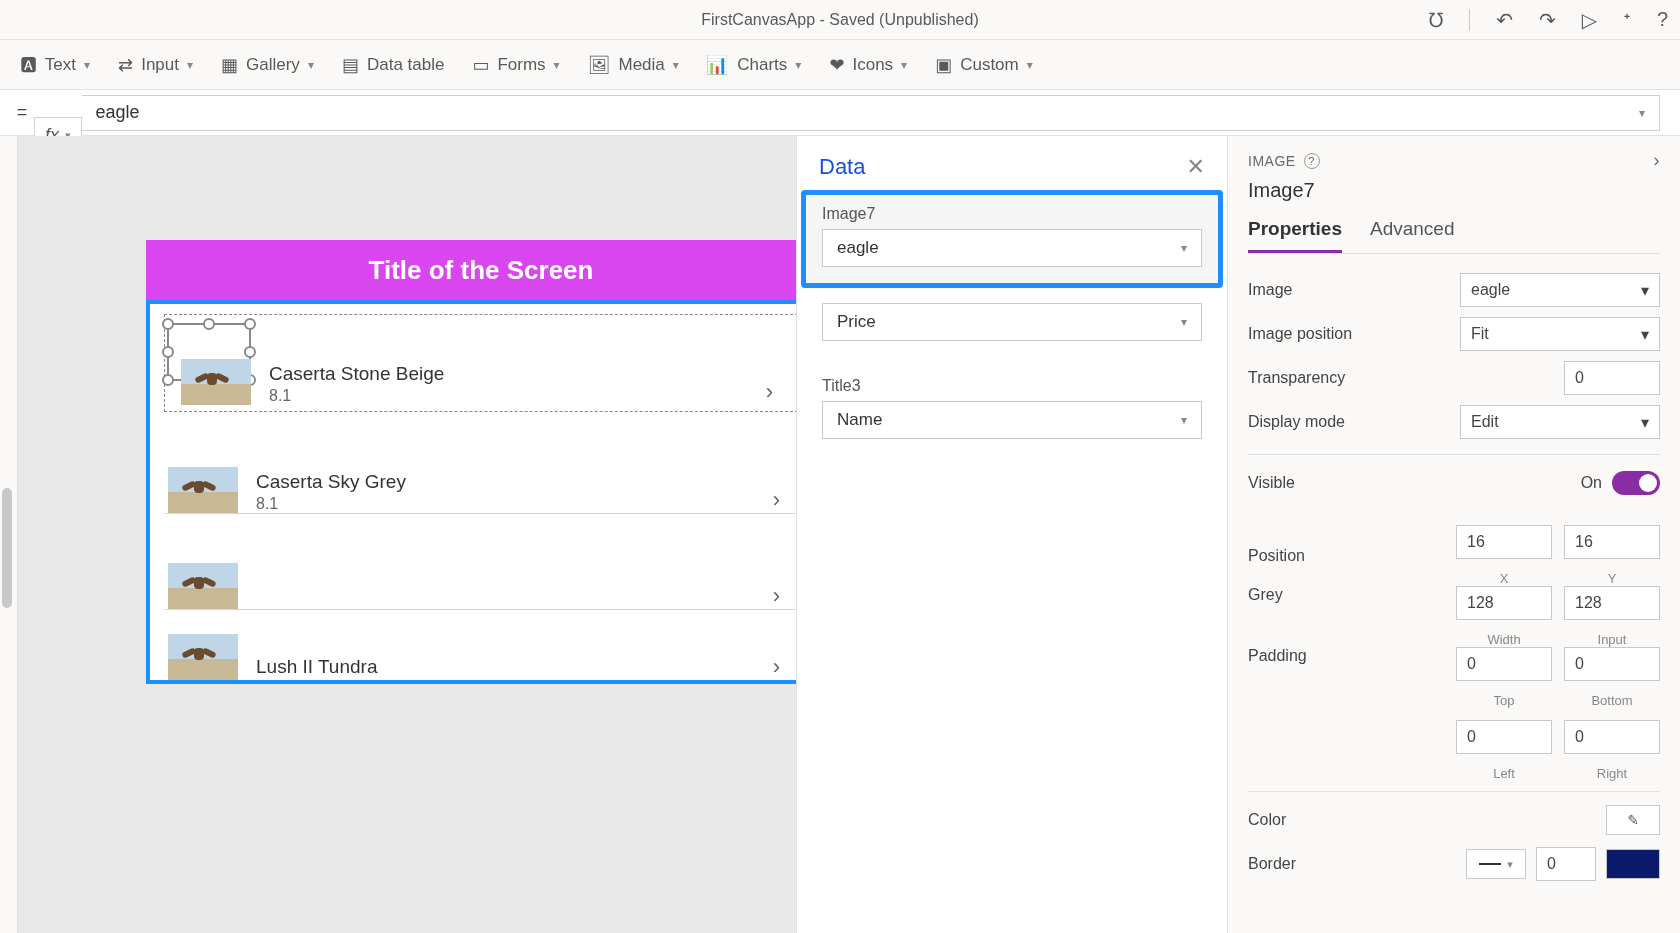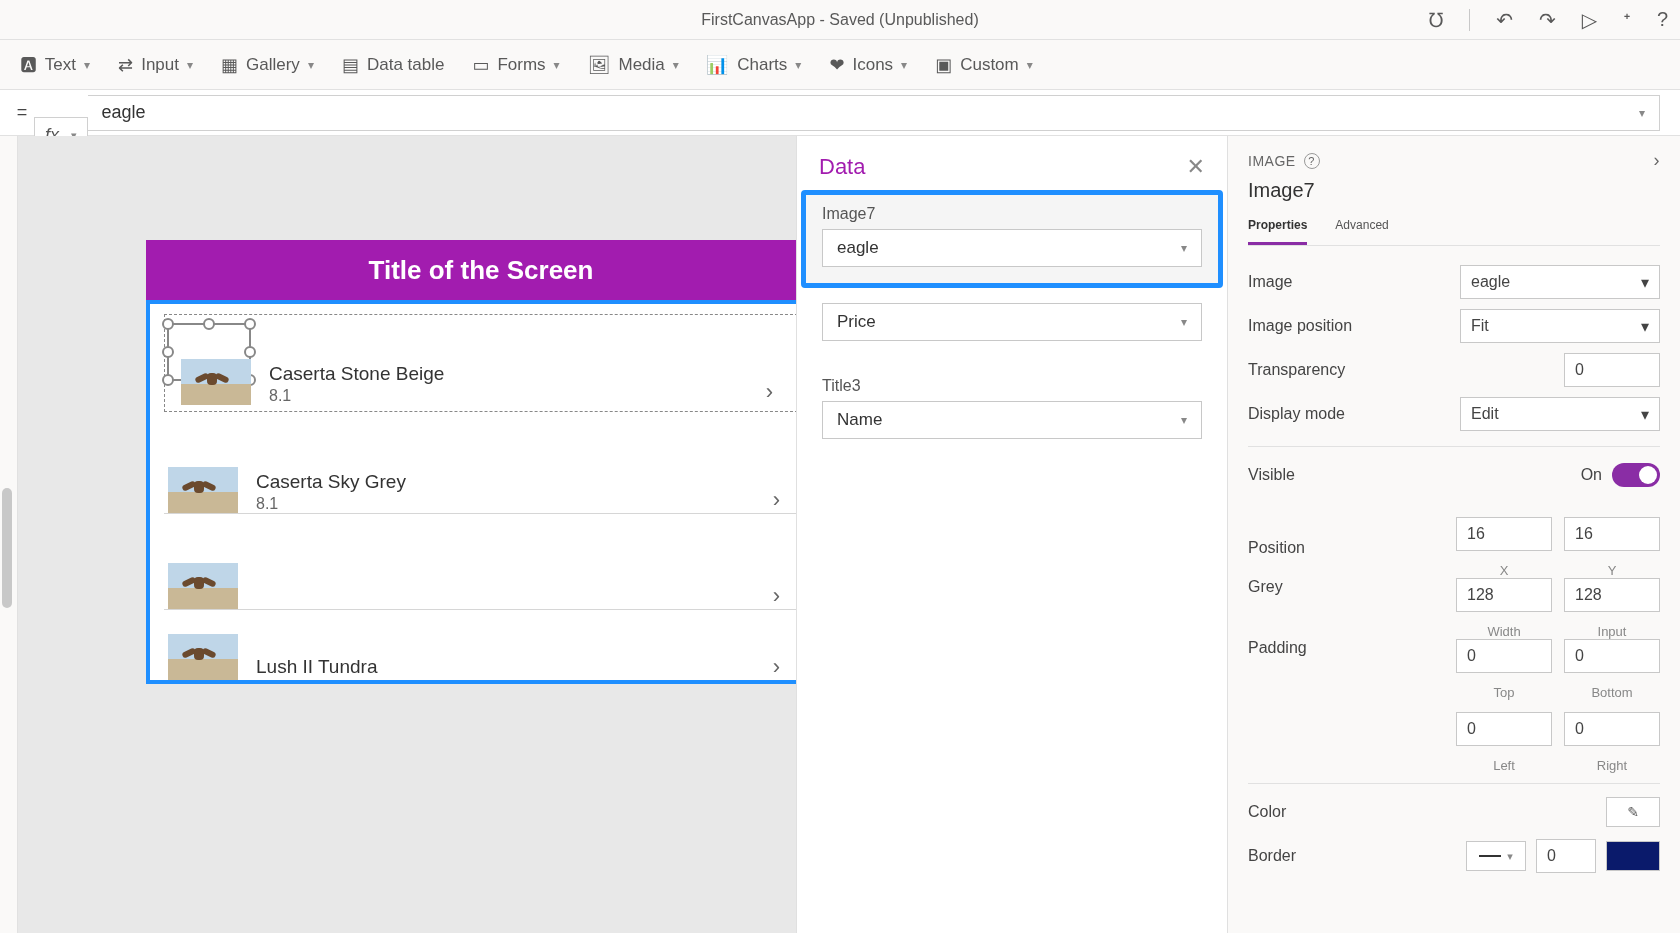--- a/index.html
+++ b/index.html
@@ -20,35 +20,35 @@
     height: 50px; background: #faf9f8; display: flex; align-items: center;
     border-bottom: 1px solid #e1e1e1; padding: 0 20px; gap: 28px;
   }
   .ribbon-item { display: flex; align-items: center; gap: 8px; color: #595959; font-size: 17px; cursor: pointer; }
   .ribbon-item .ico { font-size: 18px; }
   .ribbon-item .chev { font-size: 12px; color: #888; }
 
   
   .formula-row { height: 46px; display: flex; align-items: center; background: #fff; border-bottom: 1px solid #e1e1e1; padding-left: 10px; }
   .formula-row .eq { font-size: 18px; color: #444; width: 24px; text-align: center; }
-  .formula-row .fx-box { display: flex; align-items: center; gap: 12px; border: 1px solid #d0d0d0; height: 36px; padding: 0 10px; color: #555; font-style: italic; font-size: 18px; background: #fff; margin-top: 45px; }
+  .formula-row .fx-box { display: flex; align-items: center; gap: 6px; border: 1px solid #d0d0d0; height: 36px; padding: 0 10px; color: #555; font-style: italic; font-size: 18px; background: #fff; margin-top: 45px; }
   .formula-row .fx-box .chev { font-size: 11px; font-style: normal; color: #888; }
   .formula-row .formula-input { flex: 1; height: 36px; border: 1px solid #d0d0d0; border-left: none; padding: 0 14px; font-size: 18px; color: #333; display: flex; align-items: center; justify-content: space-between; margin-right: 20px; }
   .formula-row .formula-input .chev { font-size: 12px; color: #888; }
 
   
   .left-rail { position: absolute; left: 0; top: 136px; bottom: 0; width: 18px; background: #faf9f8; border-right: 1px solid #e1e1e1; }
   .left-rail .scroll-thumb { position: absolute; top: 352px; left: 2px; width: 10px; height: 120px; background: #c8c8c8; border-radius: 5px; }
 
   
   .canvas { position: absolute; left: 18px; top: 136px; right: 0; bottom: 0; background: #e8e8e8; }
 
   
   .screen { position: absolute; left: 128px; top: 104px; width: 670px; background: #fff; }
-  .screen-header { background: #a21caf; height: 60px; display: flex; align-items: center; justify-content: center; color: #fff; font-size: 26px; font-weight: 600; }
+  .screen-header { background: #d946ef; height: 60px; display: flex; align-items: center; justify-content: center; color: #fff; font-size: 26px; font-weight: 600; }
 
   
   .gallery-outline { border: 4px solid #1f8fff; padding: 6px 6px 0 6px; }
   .gallery-inner { padding: 0 8px; }
 
   .gallery-item { display: flex; align-items: flex-end; height: 96px; border-bottom: 1px solid #d6d6d6; position: relative; }
   .gallery-item:last-child { border-bottom: none; }
   .thumb { width: 70px; height: 46px; background: linear-gradient(to bottom, #bfd6e8 0%, #bfd6e8 55%, #c9b896 55%, #c9b896 100%); margin-right: 18px; margin-left: 4px; position: relative; }
   .eagle { position: absolute; left: 14px; top: 10px; width: 34px; height: 20px; }
   .eagle::before { content: ""; position: absolute; left: 0; top: 6px; width: 14px; height: 6px; background: #6b4a2e; transform: rotate(-25deg); border-radius: 3px; }
@@ -71,37 +71,37 @@
   .handle.mr { right: -7px; top: 50%; transform: translateY(-50%); }
   .handle.bl { left: -7px; bottom: -7px; }
   .handle.bm { left: 50%; bottom: -7px; transform: translateX(-50%); }
   .handle.br { right: -7px; bottom: -7px; }
 
   .canvas-button { position: absolute; left: 722px; top: 340px; background: #2357c5; color: #fff; font-size: 15px; padding: 6px 14px; border-radius: 4px; font-weight: 600; }
 
   
   .data-panel { position: absolute; left: 778px; top: 0; width: 432px; bottom: 0; background: #fff; border-left: 1px solid #e0e0e0; border-right: 1px solid #e0e0e0; }
   .data-panel-header { display: flex; align-items: center; justify-content: space-between; padding: 18px 22px 10px 22px; }
-  .data-panel-header .ttl { font-size: 22px; color: #a21caf; }
+  .data-panel-header .ttl { font-size: 22px; color: #1d4ed8; }
   .data-panel-header .close { font-size: 22px; color: #888; cursor: pointer; }
 
   .data-group { border: 5px solid transparent; padding: 10px 16px 16px 16px; margin: 0 4px; }
   .data-group.highlight { border-color: #1f8fff; background: #f5f5f5; border-radius: 4px; }
   .data-group .lbl { font-size: 16px; color: #555; margin-bottom: 6px; }
   .data-select { display: flex; align-items: center; justify-content: space-between; border: 1px solid #c8c8c8; background: #fff; height: 38px; padding: 0 14px; font-size: 17px; color: #333; }
   .data-select .chev { font-size: 12px; color: #888; }
 
   
   .props-panel { position: absolute; left: 1210px; top: 0; right: 0; bottom: 0; background: #faf9f8; padding: 14px 20px 12px 20px; overflow: hidden; }
   .props-head-row { display: flex; align-items: center; gap: 8px; color: #666; font-size: 14px; letter-spacing: 0.5px; }
   .props-head-row .info { width: 16px; height: 16px; border: 1px solid #999; border-radius: 50%; font-size: 11px; display: flex; align-items: center; justify-content: center; }
   .props-head-row .expand { margin-left: auto; font-size: 18px; color: #666; }
   .props-ctrl-name { font-size: 20px; color: #333; margin-top: 8px; }
 
-  .tabs { display: flex; gap: 28px; margin-top: 16px; font-size: 12px; color: #555; border-bottom: 1px solid #e1e1e1; }
+  .tabs { display: flex; gap: 28px; margin-top: 16px; font-size: 19px; color: #555; border-bottom: 1px solid #e1e1e1; }
   .tab { padding-bottom: 10px; cursor: pointer; }
   .tab.active { color: #333; font-weight: 600; border-bottom: 3px solid #8a2da5; }
 
   .prop-row { display: flex; align-items: center; justify-content: space-between; min-height: 44px; font-size: 16px; color: #444; }
   .prop-row .lbl { flex: 0 0 auto; }
   .prop-select { display: flex; align-items: center; justify-content: space-between; border: 1px solid #c8c8c8; background: #fff; height: 34px; width: 200px; padding: 0 10px; font-size: 16px; }
   .prop-input { border: 1px solid #c8c8c8; background: #fff; height: 34px; width: 96px; padding: 0 10px; font-size: 16px; display: flex; align-items: center; }
 
   .toggle { display: flex; align-items: center; gap: 10px; font-size: 16px; color: #444; }
   .toggle-sw { width: 48px; height: 24px; background: #8a2da5; border-radius: 12px; position: relative; }

